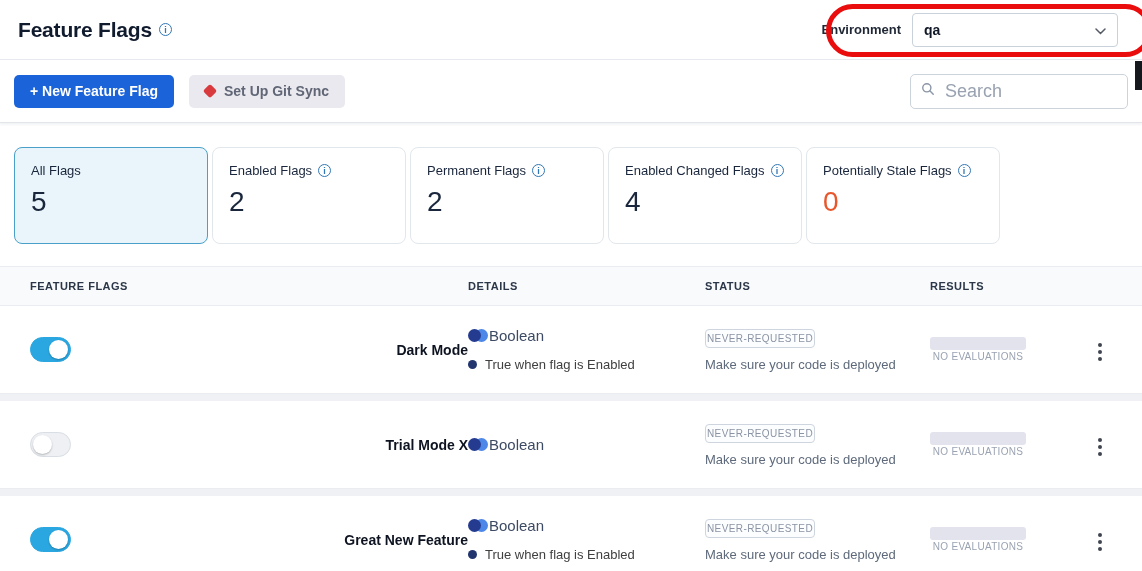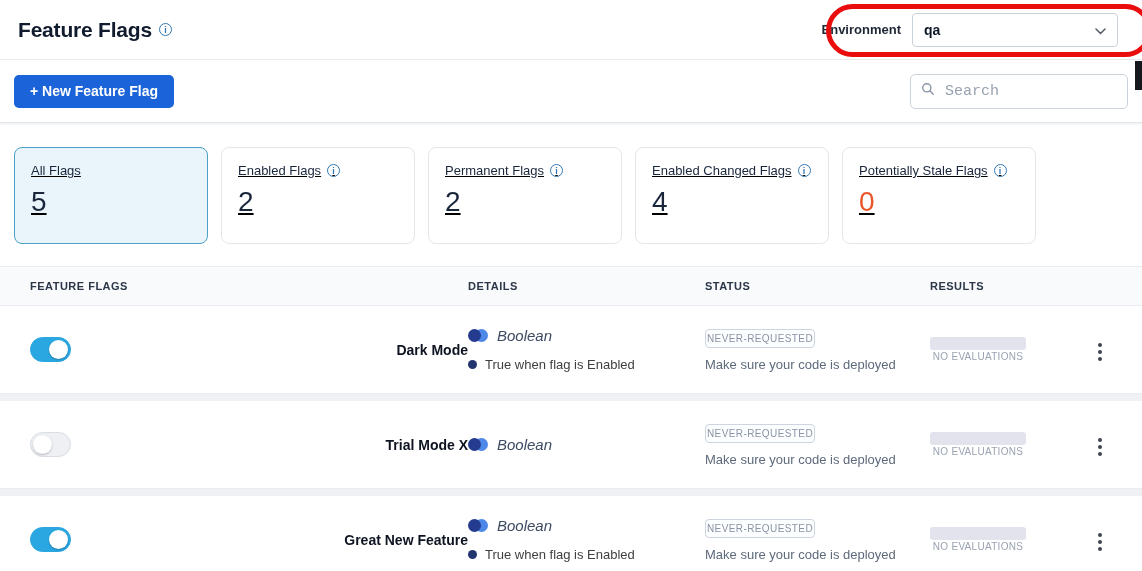--- a/index.html
+++ b/index.html
@@ -49,26 +49,26 @@
   .btn-secondary {
     background:#eae9ef; color:#606676; font-weight:700; font-size:14px;
     border:none; border-radius:5px; padding:0 16px; height:33px;
     display:flex; align-items:center; gap:9px; font-family:inherit; cursor:pointer;
   }
   .diamond { width:10px; height:10px; background:#d83a3e; transform:rotate(45deg); border-radius:2px; flex:none; }
   .search-box {
     margin-left:auto; width:218px; height:35px; border:1px solid #ccd3db; border-radius:5px;
     display:flex; align-items:center; padding:0 10px; gap:8px; background:#fff;
   }
-  .search-box input { border:none; outline:none; flex:1; min-width:0; font-size:15px; font-family:Liberation Mono, monospace; color:#000000; background:transparent; }
+  .search-box input { border:none; outline:none; flex:1; min-width:0; font-size:18px; font-family:Liberation Sans, sans-serif; color:#000000; background:transparent; }
   .search-box input::placeholder { color:#98a2b0; }
   .scroll-thumb { position:absolute; right:0; top:1px; width:7px; height:29px; background:#15181c; }
 
   
-  .cards { display:flex; gap:13px; padding:24px 14px 12px; background:#fff;text-decoration:underline; }
+  .cards { display:flex; gap:4px; padding:24px 14px 12px; background:#fff; }
   .card {
     width:194px; height:97px; border:1px solid #e2e7ec; border-radius:8px;
     padding:15px 16px; background:#fff; cursor:pointer; flex:none;
   }
   .card.selected { background:#e9f5fa; border-color:#4aa0c8; }
   .card-label { display:flex; align-items:center; gap:6px; font-size:13px; color:#19263c; }
   .card-value { font-size:28px; color:#19263c; margin-top:10px; font-weight:400; line-height:1; }
 
   
   .grid { display:grid; grid-template-columns:438px 237px 225px 160px 1fr; align-items:center; }
@@ -86,21 +86,21 @@
     background:#eef0f3; border:1px solid #d9dee4; cursor:pointer; flex:none;
   }
   .toggle .knob {
     position:absolute; top:2px; left:2px; width:19px; height:19px; border-radius:50%;
     background:#fff; box-shadow:0 1px 2px rgba(0,0,0,0.25);
   }
   .toggle.on { background:#2aa7e1; border-color:#2aa7e1; }
   .toggle.on .knob { left:auto; right:2px; }
   .flag-name { font-size:14px; font-weight:700; color:#0d1320; cursor:pointer; }
 
-  .type-line { display:flex; align-items:center; gap:8px; font-size:15px; color:#3d4a63;font-style:italic; }
+  .type-line { display:flex; align-items:center; font-size:15px; color:#3d4a63; }
   .venn { position:relative; width:21px; height:14px; flex:none; display:inline-block; }
   .venn i { position:absolute; width:13px; height:13px; border-radius:50%; top:0; }
   .venn .v1 { left:0; background:#243b8f; z-index:2; }
   .venn .v2 { left:7px; background:#4d87e8; z-index:1; }
   .default-line { display:flex; align-items:center; gap:8px; margin-top:13px; font-size:13px; color:#404040; }
   .dot { width:9px; height:9px; border-radius:50%; flex:none; }
 
   .badge {
     display:inline-block; font-size:10px; letter-spacing:0.4px; color:#8b94a5;
     border:1px solid #ced5df; border-radius:4px; padding:3px 1px; background:#fcfdfe;
@@ -135,20 +135,24 @@
         </span>
       </div>
     </div>
     <div class="annotation"></div>
   </div>
 
   <div class="toolbar">
     <button class="btn-primary">
       <span>+ New Feature Flag</span>
     </button>
+    <button class="btn-secondary">
+      <span class="diamond"></span>
+      <span>Set Up Git Sync</span>
+    </button>
     <div class="search-box">
       <span>
         <svg width="14" height="14" viewBox="0 0 24 24" fill="none" stroke="#8a95a5" stroke-width="2.4" stroke-linecap="round">
             <circle cx="10" cy="10" r="7"></circle>
             <line x1="15.5" y1="15.5" x2="21" y2="21"></line>
           </svg>
       </span>
       <input type="text" placeholder="Search" style="">
     </div>
     <div class="scroll-thumb"></div>

